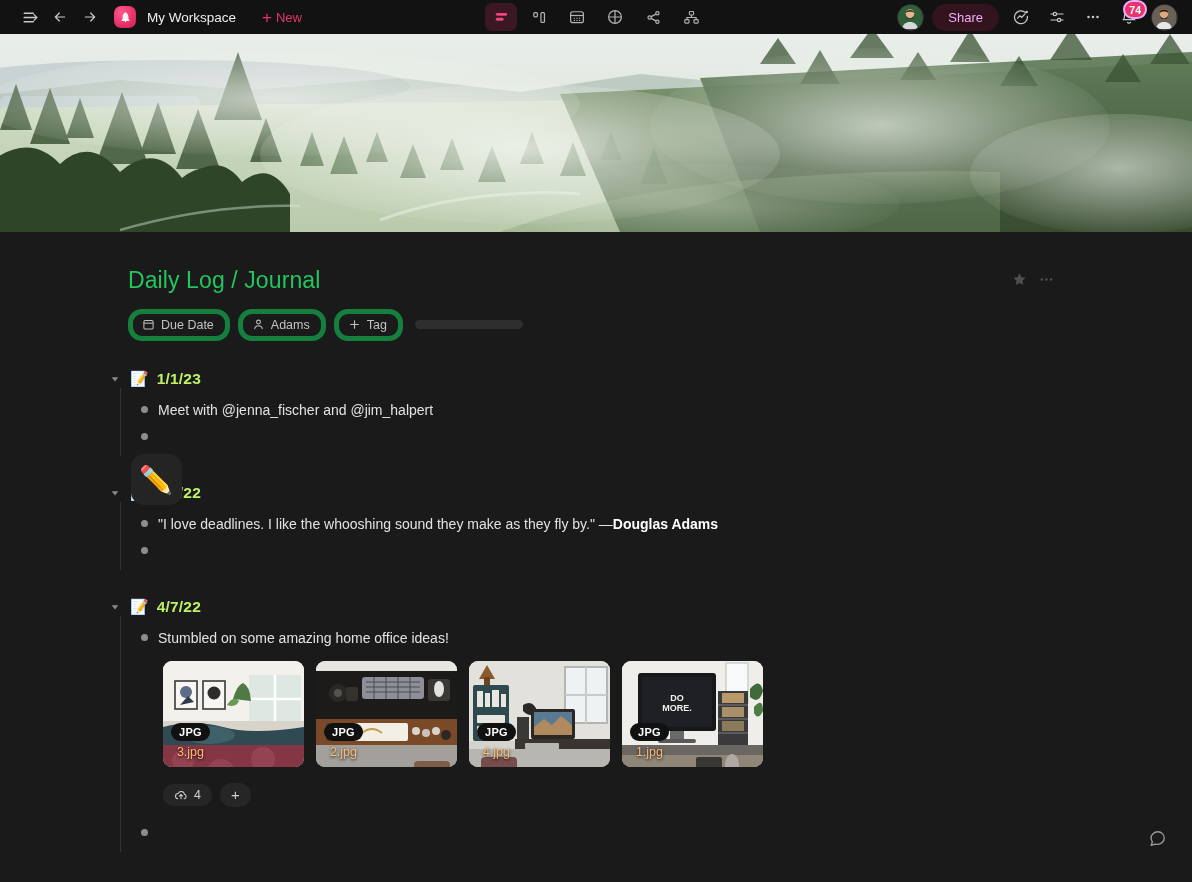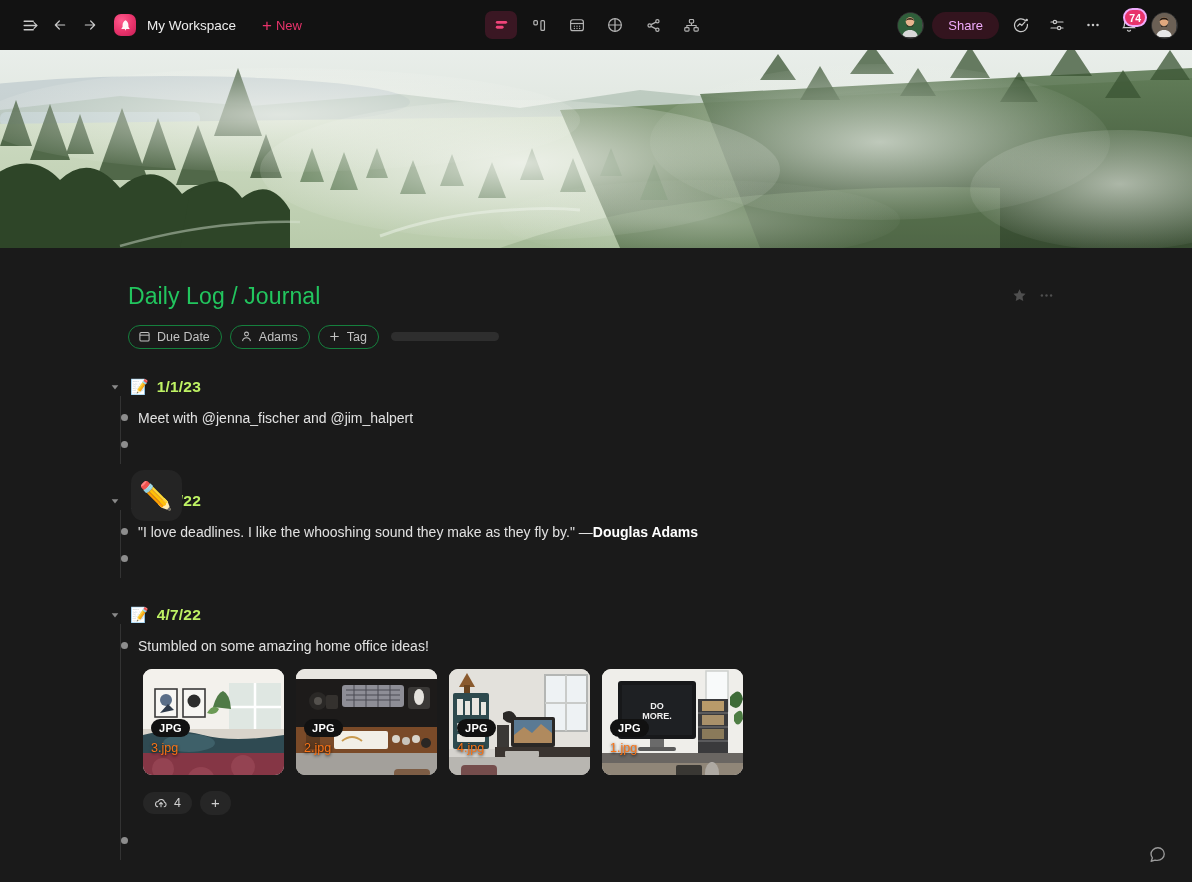--- a/index.html
+++ b/index.html
@@ -7,21 +7,21 @@
     width: 1192px; height: 882px;
     background: #1a1a1a;
     font-family: "Liberation Sans", sans-serif;
     overflow: hidden;
     color: #e8e8e8;
     -webkit-font-smoothing: antialiased;
   }
 
   
   .topbar {
-    height: 50px; width: 1192px;
+    height: 34px; width: 1192px;
     background: #121212;
     display: flex; align-items: center;
     position: relative;
   }
   .tb-left { display: flex; align-items: center; padding-left: 16px; gap: 2px; }
   .ibtn {
     width: 28px; height: 28px; border-radius: 6px;
     display: flex; align-items: center; justify-content: center;
     color: #c9c9c9; cursor: pointer; flex: none;
   }
@@ -101,21 +101,21 @@
   .title-row { display: flex; align-items: flex-start; }
   .title-actions {
     margin-left: auto; display: flex; align-items: center; gap: 10px;
     padding-right: 137px; padding-top: 4px;
   }
   .t-act { color: #4f4f4f; cursor: pointer; display:flex; align-items:center; }
 
   .chips { display: flex; align-items: center; gap: 8px; margin-top: 14px; }
   .chip {
     display: inline-flex; align-items: center; gap: 6px;
-    border: 1px solid #15803d; border-radius: 14px;
+    border: 5px solid #15803d; border-radius: 14px;
     padding: 4px 11px 4px 9px; font-size: 12.5px; color: #c2c2c2;
     cursor: pointer; background: transparent; white-space: nowrap;
   }
   .skeleton-bar {
     width: 108px; height: 9px; border-radius: 5px;
     background: #2e2e2e; margin-left: 4px;
   }
 
   
   .entries { margin-top: 29px; }
@@ -125,48 +125,49 @@
     margin-left: -20px; padding-left: 0;
   }
   .caret {
     width: 14px; height: 14px; color: #8a8a8a; flex: none;
     display: flex; align-items: center; justify-content: center;
     cursor: pointer; font-size: 9px;
   }
   .entry-emoji { font-size: 15px; line-height: 1; }
   .entry-date { font-size: 15.5px; font-weight: 700; color: #bef264; letter-spacing: .2px; }
   .entry-body {
-    margin-left: -8px; 
+    margin-left: -8px; padding-left: 20px;
     border-left: 1.5px solid #333; padding-top: 8px; padding-bottom: 8px;
   }
   .bullet-row { display: flex; align-items: flex-start; gap: 10px; min-height: 25px; padding: 2px 0; }
   .dot {
     width: 7px; height: 7px; border-radius: 50%;
     background: #8d8d8d; flex: none; margin-top: 8px;
   }
   .btext { font-size: 14px; color: #e2e2e2; line-height: 1.5; padding-top: 2px; }
   .btext b { font-weight: 700; color: #fff; }
 
   
   .cards { display: flex; gap: 12px; margin: 10px 0 0 22px; }
   .card {
     width: 141px; height: 106px; border-radius: 9px;
     overflow: hidden; position: relative; cursor: pointer;
     background: #2a2a2a; flex: none;
   }
   .card svg { display: block; width: 141px; height: 143px; }
-  .card-meta { position: absolute; left: 8px; bottom: 20px; }
+  .card-meta { position: absolute; left: 8px; bottom: 8px; }
   .jpg-badge {
     display: inline-block; background: #111; color: #fff;
     font-size: 11px; font-weight: 700; padding: 3px 8px;
     border-radius: 9px; letter-spacing: .3px;
   }
   .fname {
-    color: #f97316; font-size: 12.5px; margin-top: 4px;
+    color: #fdba74; font-size: 12.5px; margin-top: 4px;
     text-shadow: 0 1px 3px rgba(0,0,0,.9);
+    text-align: center;
   }
   .att-row { display: flex; align-items: center; gap: 8px; margin: 16px 0 0 22px; }
   .att-pill {
     display: inline-flex; align-items: center; gap: 6px;
     background: #262626; border-radius: 13px; padding: 4px 11px;
     font-size: 12.5px; color: #cfcfcf; cursor: pointer;
   }
   .add-pill {
     width: 31px; height: 24px; background: #262626; border-radius: 13px;
     display: flex; align-items: center; justify-content: center;

